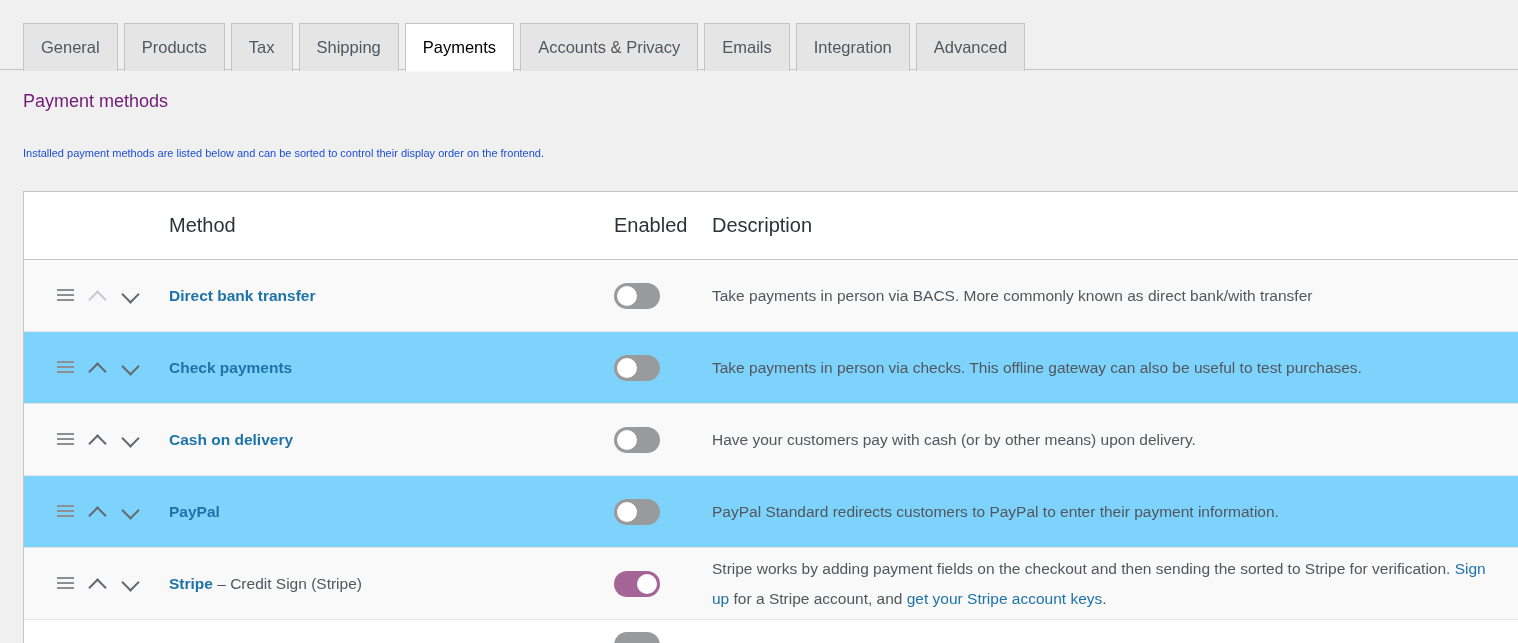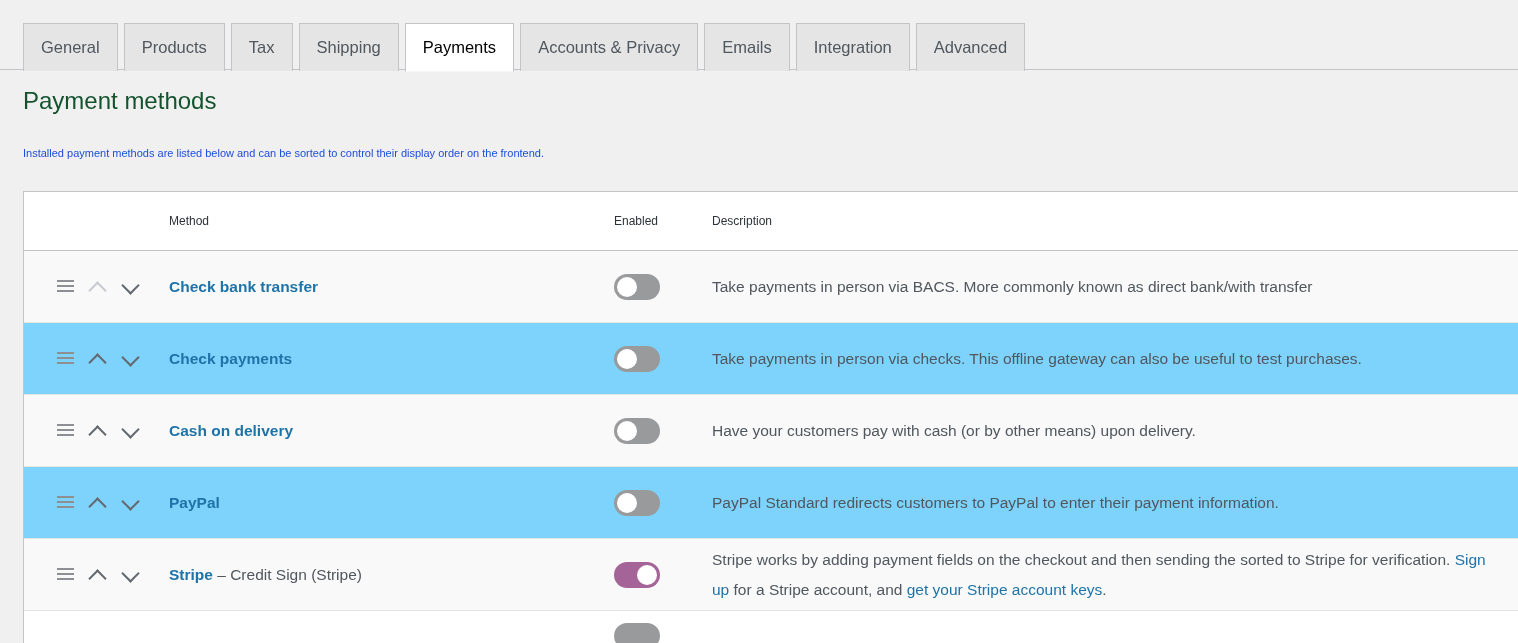--- a/index.html
+++ b/index.html
@@ -47,23 +47,23 @@
     font-weight: 400;
     border-bottom: 1px solid #f6f7f7;
     background: #fff;
   }
 
   
   .page-head {
     padding: 18px 0 0 23px;
   }
   .page-title {
-    font-size: 24px;
-    font-weight: 400;
-    color: #14532d;
+    font-size: 18px;
+    font-weight: 400;
+    color: #701a75;
     line-height: 26px;
     padding-bottom: 6px;
   }
   .page-desc {
     font-size: 11px;
     color: #1d4ed8;
     line-height: 22px;
     padding-top: 22px;
   }
 
@@ -77,21 +77,21 @@
     width: 1495px;
   }
   table.wc-shipping-zone-methods {
     width: 100%;
     border-collapse: collapse;
     table-layout: fixed;
   }
   table.wc-shipping-zone-methods th {
     text-align: left;
     font-weight: 400;
-    font-size: 12px;
+    font-size: 20px;
     color: #2c3338;
     padding: 22px 0 22px 0;
     border-bottom: 1px solid #c3c4c7;
     background: #fff;
     vertical-align: middle;
   }
   .col-sort   { width: 145px; }
   .col-method { width: 445px; }
   .col-status { width: 98px; }
   .col-desc   { width: auto; }
@@ -260,21 +260,21 @@
             <div class="sort-inner">
               <span class="handle-icon">
                 <i></i>
                 <i></i>
                 <i></i>
               </span>
               <span class="chev chev-up disabled"></span>
               <span class="chev chev-down"></span>
             </div>
           </td>
-          <td class="method-cell"><a class="method-link">Check bank transfer</a></td>
+          <td class="method-cell"><a class="method-link">Direct bank transfer</a></td>
           <td class="status-cell"><span class="woo-toggle"></span></td>
           <td class="desc-cell"><span>Take payments in person via BACS. More commonly known as direct bank/with transfer</span></td>
         </tr>
         <tr class="row-norm">
           <td class="sort-cell">
             <div class="sort-inner">
               <span class="handle-icon">
                 <i></i>
                 <i></i>
                 <i></i>

